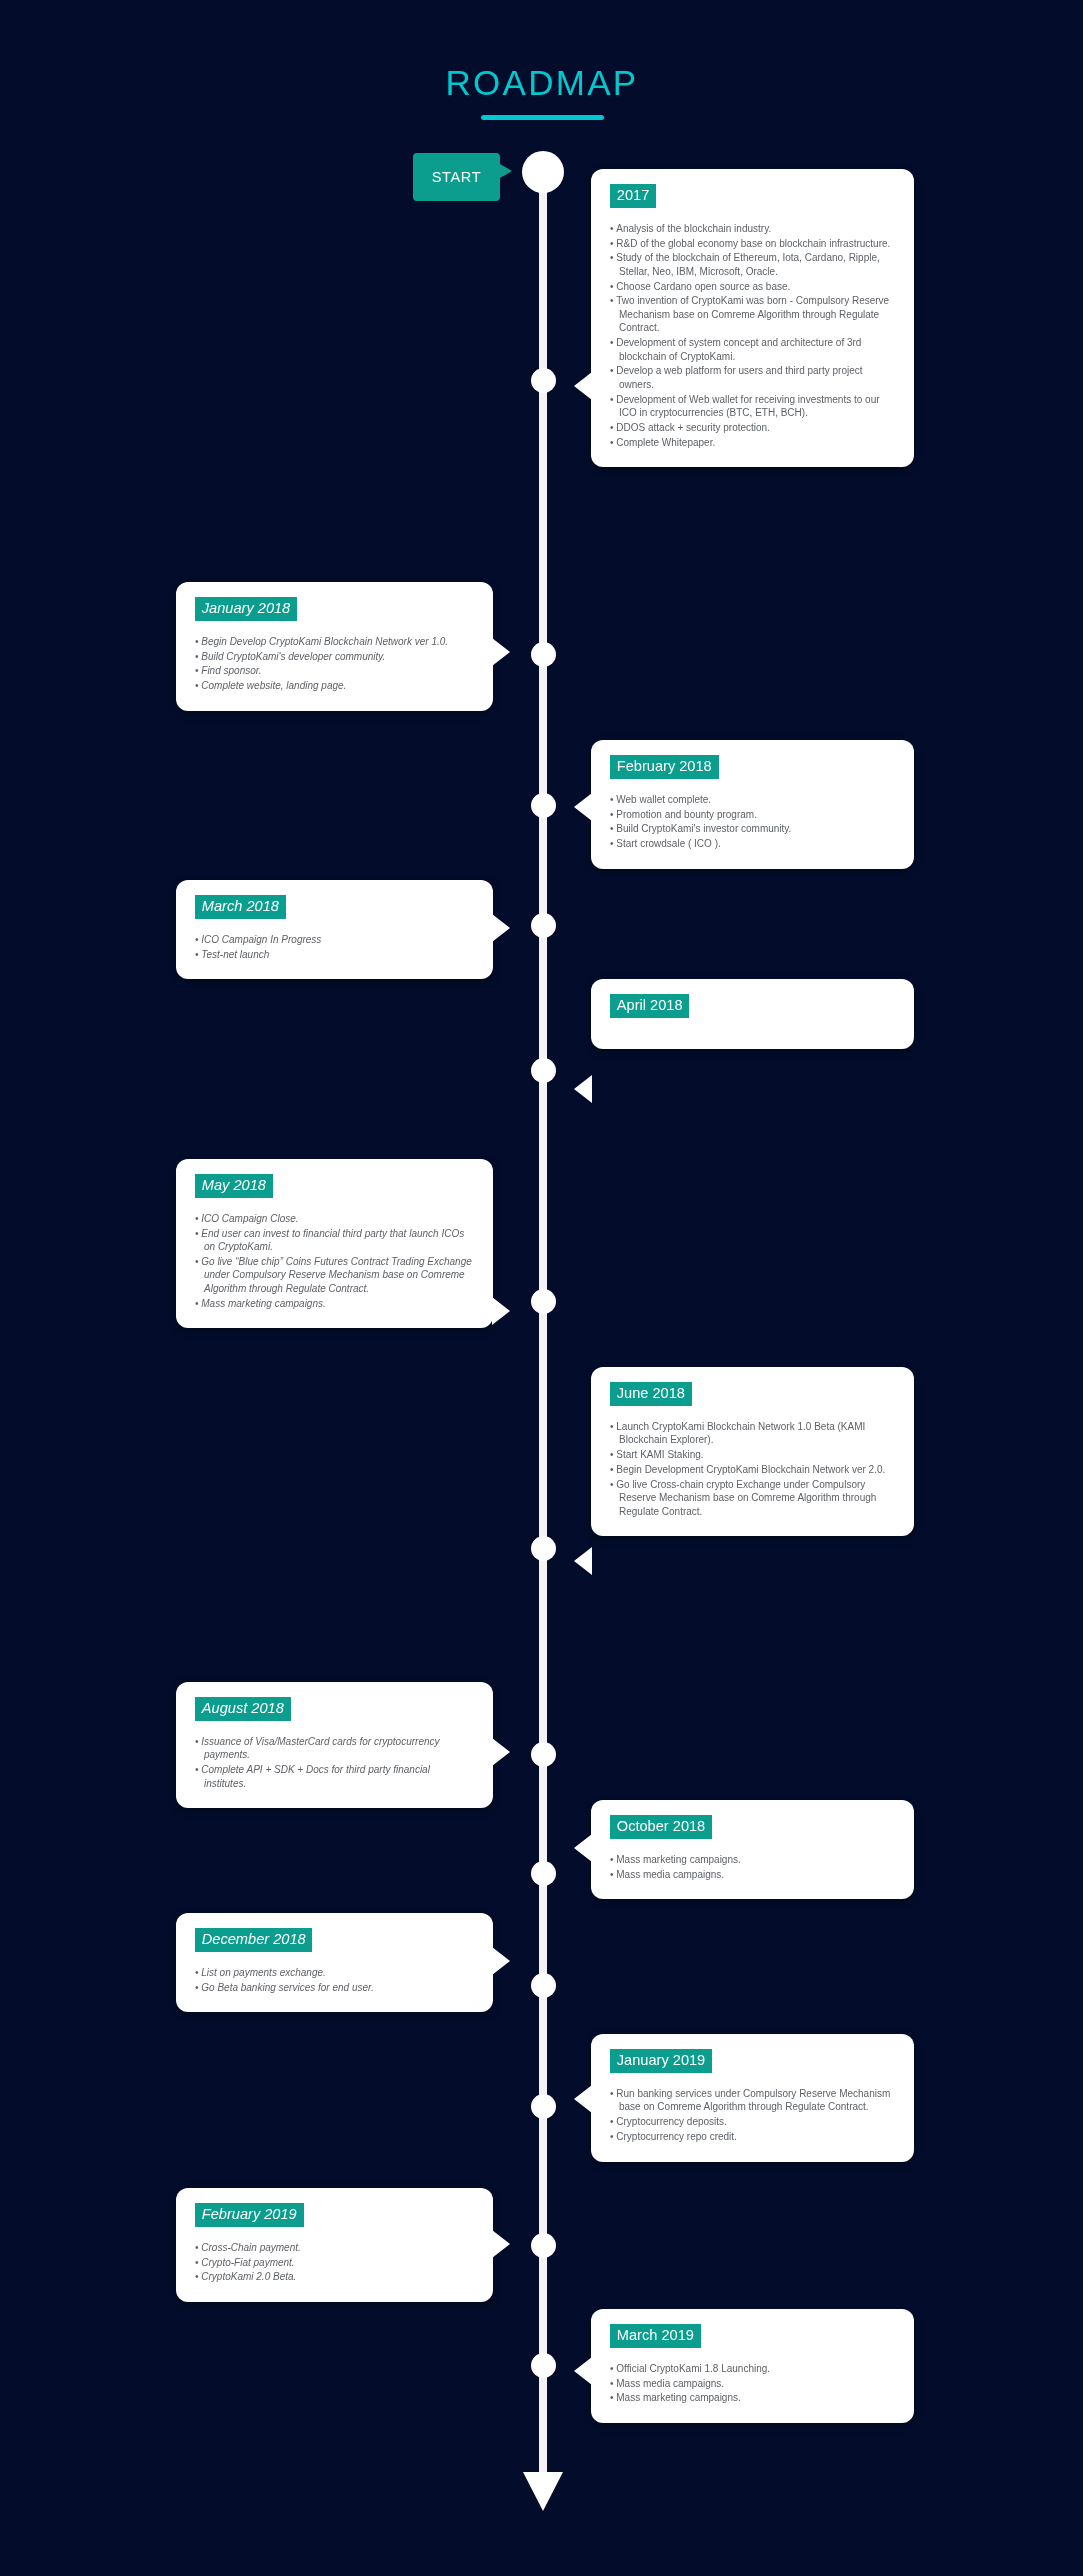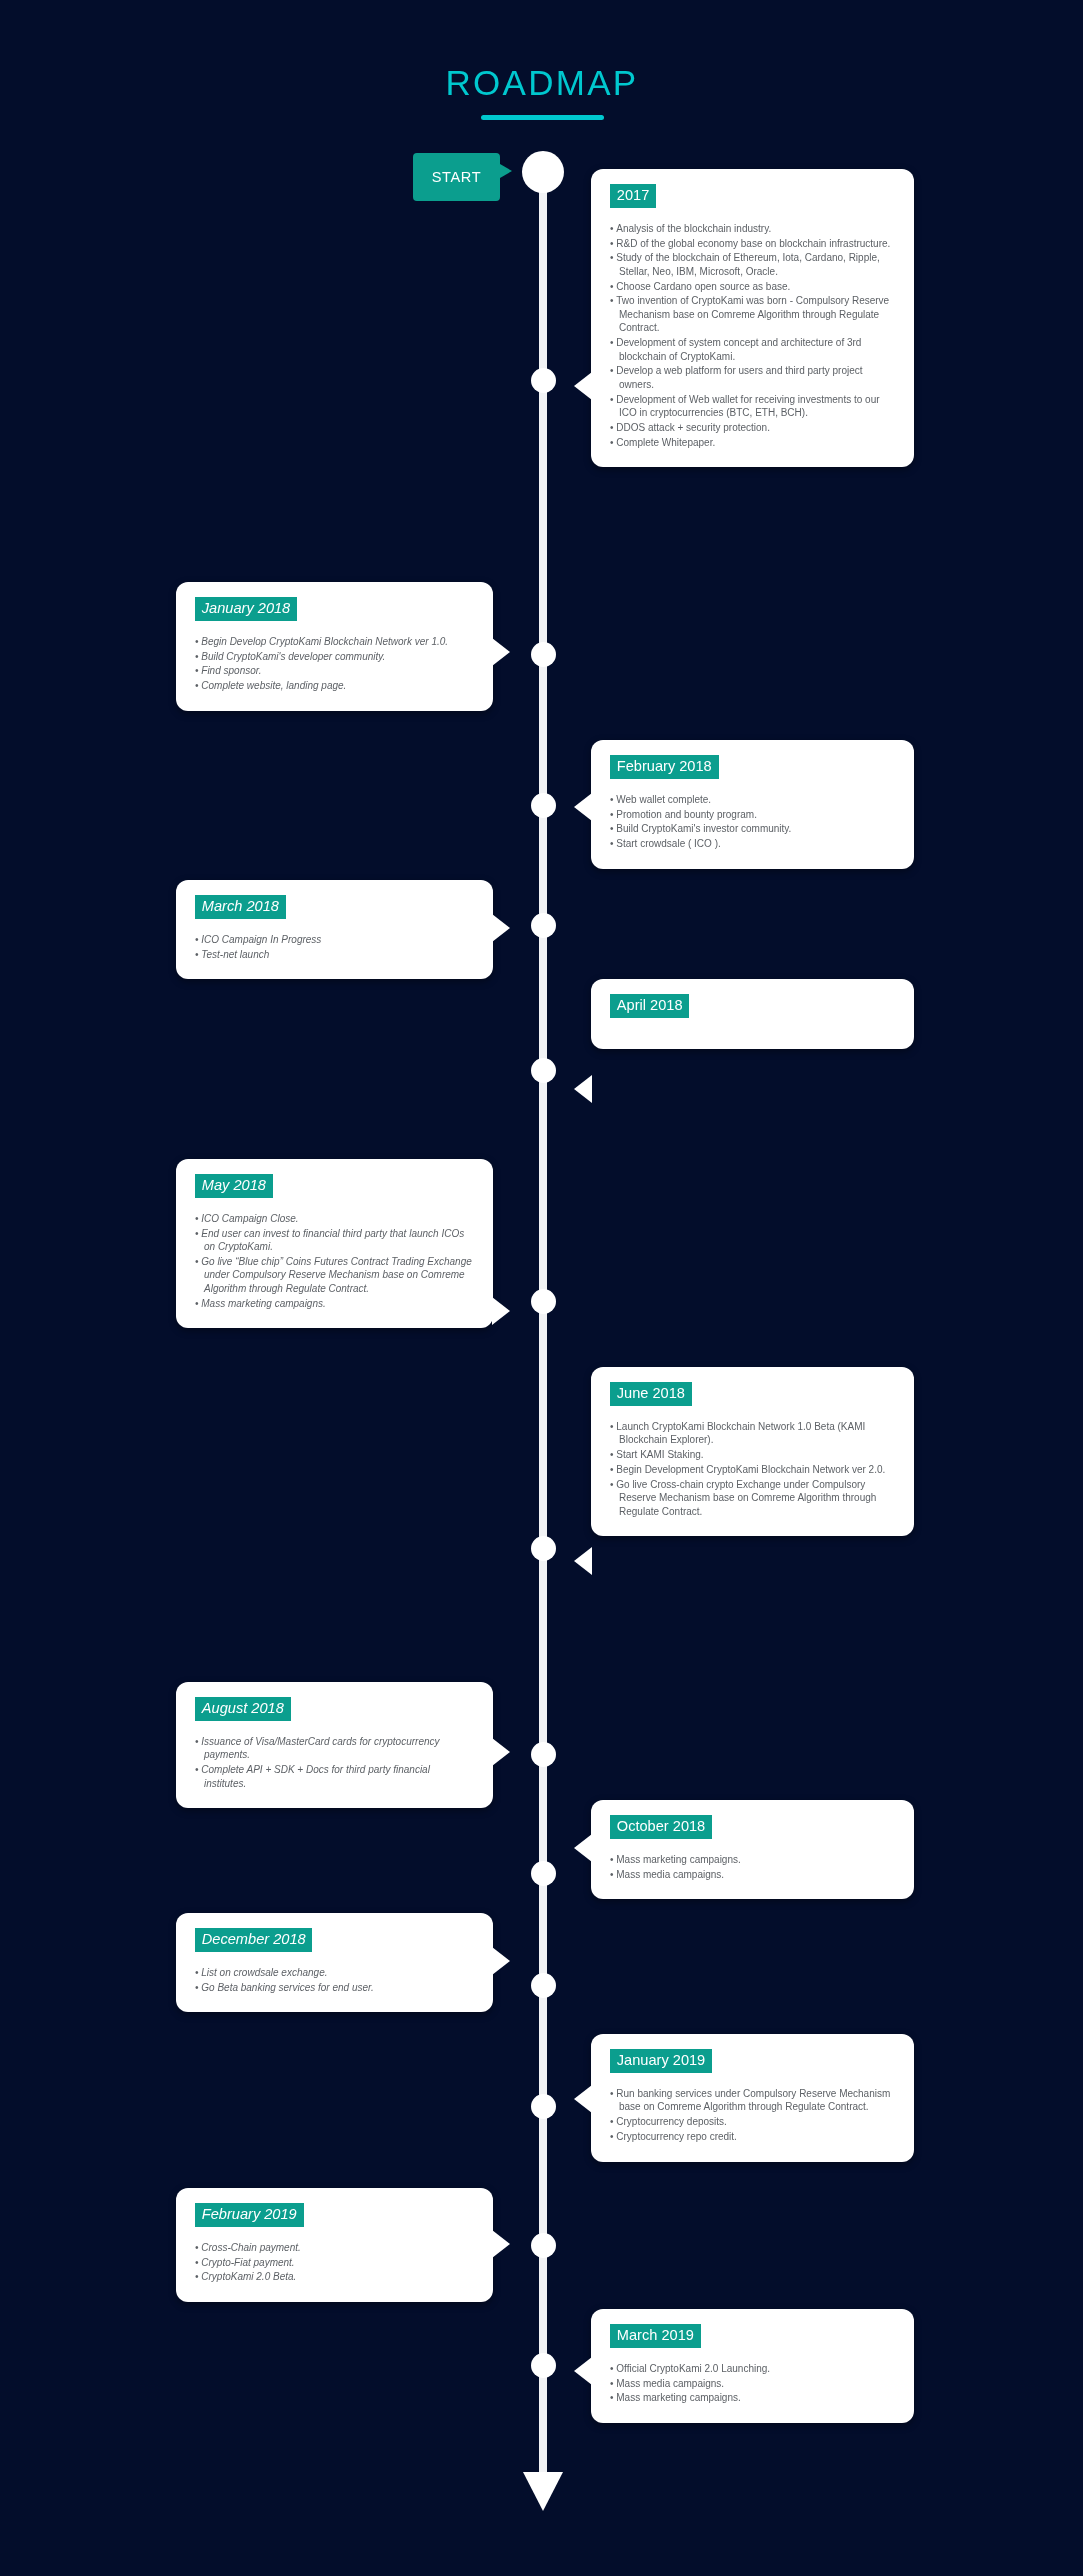--- a/index.html
+++ b/index.html
@@ -235,34 +235,34 @@
         </ul></div>
       <div class="card left" style="top: 1682px;"><div class="card-tail" style="top: 56px;"></div><div class="period">August 2018</div><ul class="items">
           <li>Issuance of Visa/MasterCard cards for cryptocurrency payments.</li>
           <li>Complete API + SDK + Docs for third party financial institutes.</li>
         </ul></div>
       <div class="card right" style="top: 1800px;"><div class="card-tail" style="top: 34px;"></div><div class="period">October 2018</div><ul class="items">
           <li>Mass marketing campaigns.</li>
           <li>Mass media campaigns.</li>
         </ul></div>
       <div class="card left" style="top: 1913px;"><div class="card-tail" style="top: 34px;"></div><div class="period">December 2018</div><ul class="items">
-          <li>List on crowdsale exchange.</li>
+          <li>List on payments exchange.</li>
           <li>Go Beta banking services for end user.</li>
         </ul></div>
       <div class="card right" style="top: 2034px;"><div class="card-tail" style="top: 51px;"></div><div class="period">January 2019</div><ul class="items">
           <li>Run banking services under Compulsory Reserve Mechanism base on Comreme Algorithm through Regulate Contract.</li>
           <li>Cryptocurrency deposits.</li>
           <li>Cryptocurrency repo credit.</li>
         </ul></div>
       <div class="card left" style="top: 2188px;"><div class="card-tail" style="top: 42px;"></div><div class="period">February 2019</div><ul class="items">
           <li>Cross-Chain payment.</li>
           <li>Crypto-Fiat payment.</li>
           <li>CryptoKami 2.0 Beta.</li>
         </ul></div>
       <div class="card right" style="top: 2309px;"><div class="card-tail" style="top: 48px;"></div><div class="period">March 2019</div><ul class="items">
-          <li>Official CryptoKami 2.0 Launching.</li>
+          <li>Official CryptoKami 1.8 Launching.</li>
           <li>Mass media campaigns.</li>
           <li>Mass marketing campaigns.</li>
         </ul></div>
     </div>
 
 </div>
 
 
 </body></html>

